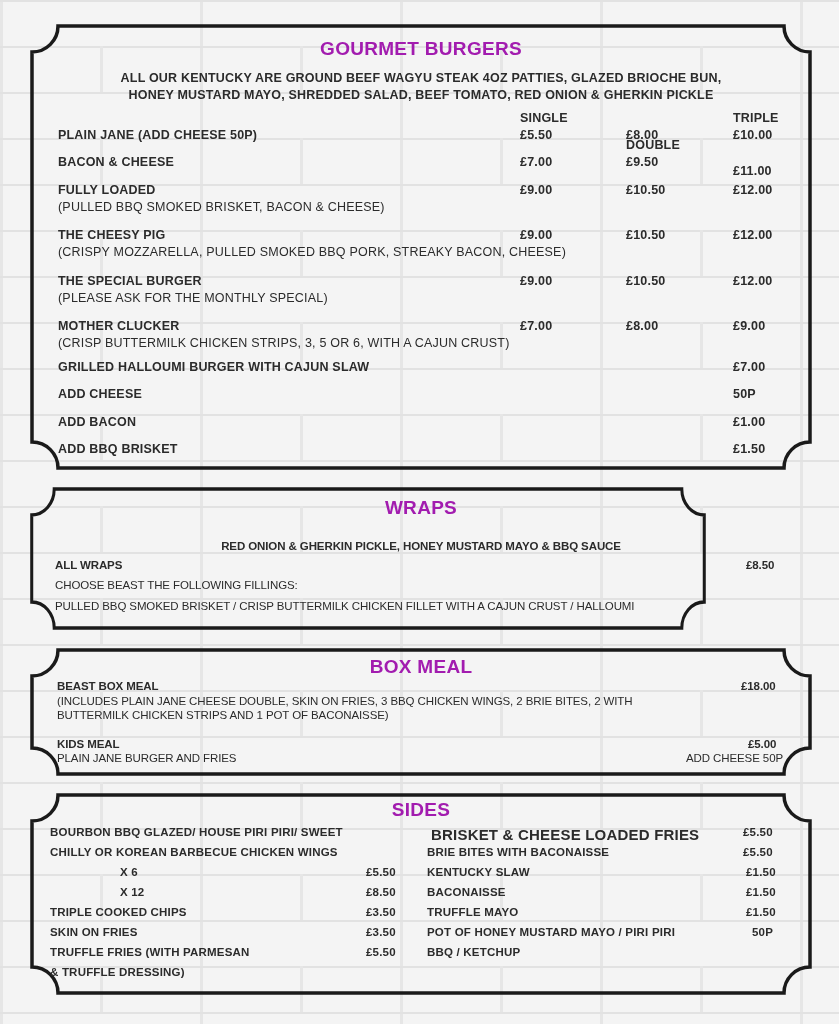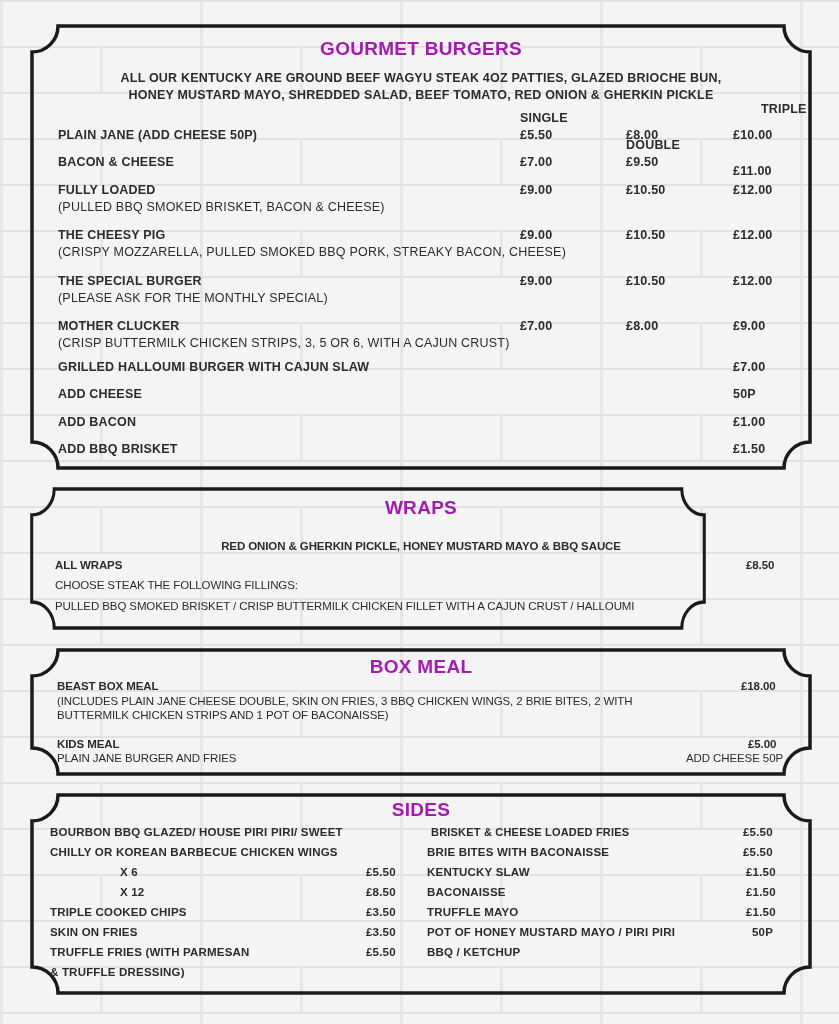--- a/index.html
+++ b/index.html
@@ -44,21 +44,21 @@
   <svg class="frame" viewBox="0 0 782 446" preserveAspectRatio="none">
     <path d="M28,2 H754 A26,26 0 0 0 780,28 V418 A26,26 0 0 0 754,444 H28 A26,26 0 0 0 2,418 V28 A26,26 0 0 0 28,2 Z" fill="none" stroke="#1a1a1a" stroke-width="3.5"></path>
   </svg>
   <div class="inner">
     <div class="t title" style="left:0;width:782px;text-align:center;top:14px;">GOURMET BURGERS</div>
     <div class="t sub" style="left:0;width:782px;text-align:center;top:47px;">ALL OUR KENTUCKY ARE GROUND BEEF WAGYU STEAK 4OZ PATTIES, GLAZED BRIOCHE BUN,</div>
     <div class="t sub" style="left:0;width:782px;text-align:center;top:64px;">HONEY MUSTARD MAYO, SHREDDED SALAD, BEEF TOMATO, RED ONION &amp; GHERKIN PICKLE</div>
 
     <div class="t" style="left:490px;top:87px;">SINGLE</div>
     <div class="t" style="left:596px;top:75px;margin-top:39px;">DOUBLE</div>
-    <div class="t" style="left:703px;top:78px;margin-left:28px;">TRIPLE</div>
+    <div class="t" style="left:703px;top:87px;">TRIPLE</div>
 
     <div>
       <div class="t" style="left:28px;top:104px;">PLAIN JANE (ADD CHEESE 50P)</div>
       <div class="t" style="left:490px;top:104px;">£5.50</div>
       <div class="t" style="left:596px;top:104px;">£8.00</div>
       <div class="t" style="left:703px;top:104px;">£10.00</div>
     </div>
 
     <div>
       <div class="t" style="left:28px;top:131px;">BACON &amp; CHEESE</div>
@@ -125,21 +125,21 @@
   <svg class="frame" viewBox="0 0 782 143" preserveAspectRatio="none">
     <path d="M28,2 H754 A26,26 0 0 0 780,28 V115 A26,26 0 0 0 754,141 H28 A26,26 0 0 0 2,115 V28 A26,26 0 0 0 28,2 Z" fill="none" stroke="#1a1a1a" stroke-width="3.5"></path>
   </svg>
   <div class="inner">
     <div class="t title" style="left:0;width:782px;text-align:center;top:10px;">WRAPS</div>
     <div class="t sub cond" style="left:0;width:782px;text-align:center;top:53px;">RED ONION &amp; GHERKIN PICKLE, HONEY MUSTARD MAYO &amp; BBQ SAUCE</div>
     <div>
       <div class="t cond" style="left:25px;top:72px;">ALL WRAPS</div>
       <div class="t cond" style="left:716px;top:72px;">£8.50</div>
     </div>
-    <div class="t cond" style="left:25px;top:92px;font-weight:normal;">CHOOSE STEAK THE FOLLOWING FILLINGS:</div>
+    <div class="t cond" style="left:25px;top:92px;font-weight:normal;">CHOOSE BEAST THE FOLLOWING FILLINGS:</div>
     <div class="t cond" style="left:25px;top:113px;font-weight:normal;">PULLED BBQ SMOKED BRISKET / CRISP BUTTERMILK CHICKEN FILLET WITH A CAJUN CRUST / HALLOUMI</div>
   </div>
 </div>
 
 <div class="panel" style="left:30px;top:648px;width:782px;height:128px;">
   <svg class="frame" viewBox="0 0 782 128" preserveAspectRatio="none">
     <path d="M28,2 H754 A26,26 0 0 0 780,28 V100 A26,26 0 0 0 754,126 H28 A26,26 0 0 0 2,100 V28 A26,26 0 0 0 28,2 Z" fill="none" stroke="#1a1a1a" stroke-width="3.5"></path>
   </svg>
   <div class="inner">
     <div class="t title" style="left:0;width:782px;text-align:center;top:8px;">BOX MEAL</div>
@@ -175,21 +175,21 @@
       <div class="t" style="left:20px;top:113px;font-size:11.5px;">TRIPLE COOKED CHIPS</div>
       <div class="t" style="left:336px;top:113px;font-size:11.5px;">£3.50</div>
       <div class="t" style="left:20px;top:133px;font-size:11.5px;">SKIN ON FRIES</div>
       <div class="t" style="left:336px;top:133px;font-size:11.5px;">£3.50</div>
       <div class="t" style="left:20px;top:153px;font-size:11.5px;">TRUFFLE FRIES (WITH PARMESAN</div>
       <div class="t" style="left:336px;top:153px;font-size:11.5px;">£5.50</div>
       <div class="t" style="left:20px;top:173px;font-size:11.5px;">&amp; TRUFFLE DRESSING)</div>
     </div>
 
     <div>
-      <div class="t" style="left:401px;top:33px;font-size:11px;text-align:right;">BRISKET &amp; CHEESE LOADED FRIES</div>
+      <div class="t" style="left:401px;top:33px;font-size:15px;text-align:right;">BRISKET &amp; CHEESE LOADED FRIES</div>
       <div class="t" style="left:713px;top:33px;font-size:11.5px;">£5.50</div>
       <div class="t" style="left:397px;top:53px;font-size:11.5px;">BRIE BITES WITH BACONAISSE</div>
       <div class="t" style="left:713px;top:53px;font-size:11.5px;">£5.50</div>
       <div class="t" style="left:397px;top:73px;font-size:11.5px;">KENTUCKY SLAW</div>
       <div class="t" style="left:716px;top:73px;font-size:11.5px;">£1.50</div>
       <div class="t" style="left:397px;top:93px;font-size:11.5px;">BACONAISSE</div>
       <div class="t" style="left:716px;top:93px;font-size:11.5px;">£1.50</div>
       <div class="t" style="left:397px;top:113px;font-size:11.5px;">TRUFFLE MAYO</div>
       <div class="t" style="left:716px;top:113px;font-size:11.5px;">£1.50</div>
       <div class="t" style="left:397px;top:133px;font-size:11.5px;">POT OF HONEY MUSTARD MAYO / PIRI PIRI</div>

